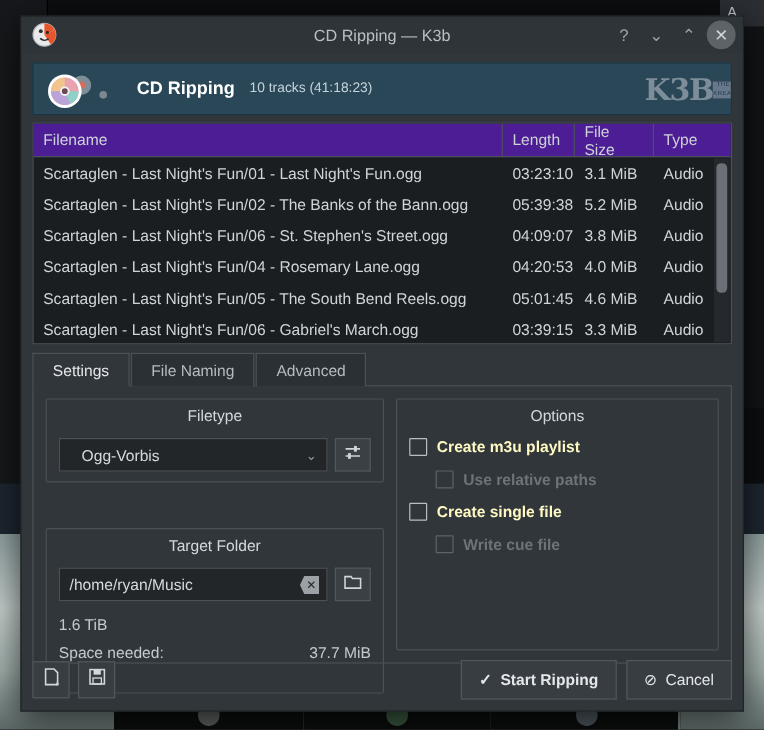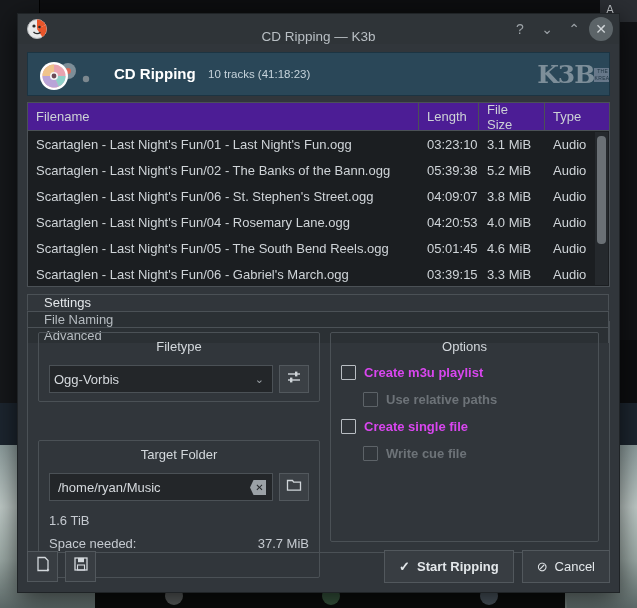--- a/index.html
+++ b/index.html
@@ -51,21 +51,21 @@
     opacity: .55;
   }
 
   
   #dialog {
     position: absolute; left: 17px; top: 13px; width: 603px; height: 580px;
     background: #31363b; border: 1px solid #1f2326;
     box-shadow: 0 6px 26px rgba(0,0,0,.65);
   }
   .titlebar {
-    height: 30px; background: #2f3438; display: flex; align-items: flex-end;
+    height: 30px; background: #2f3438; display: flex; align-items: center;
     position: relative;
   }
   .title-icon {
     position: absolute; left: 8px; top: 4px; width: 22px; height: 22px;
   }
   .title-text {
     flex: 1; text-align: center; color: #b9bfc4; font-size: 13.5px;
   }
   .title-btns {
     position: absolute; right: 6px; top: 0; height: 30px;
@@ -131,21 +131,21 @@
   .vscroll {
     position: absolute; right: 1px; top: 29px; width: 13px; bottom: 1px;
     background: #25292d;
   }
   .vthumb {
     position: absolute; left: 2px; top: 4px; width: 9px; height: 108px;
     background: #6a7075; border-radius: 4px;
   }
 
   
-  .tabbar { margin-top: 7px; display: flex; height: 28px; position: relative; flex-direction: column; }
+  .tabbar { margin-top: 7px; display: flex; height: 28px; position: relative; }
   .tab {
     padding: 0 16px; height: 28px; display: flex; align-items: center;
     color: #b5bbc0; font-size: 13px; background: #2b3034;
     border: 1px solid #4b5156; border-bottom: none; margin-right: 1px;
   }
   .tab.active { background: #31363b; color: #e3e7ea; border-bottom: 1px solid #31363b; }
 
   .tabpanel {
     border: 1px solid #4b5156; height: 232px; padding: 10px;
     display: flex; gap: 10px; background: #31363b; margin-top: -1px;
@@ -158,21 +158,21 @@
   .group-title {
     position: absolute; top: 6px; left: 0; right: 0; text-align: center;
     color: #d3d8dc; font-size: 13px;
   }
   .group-inner { margin-top: 22px; }
 
   .row { display: flex; align-items: center; gap: 6px; }
   .combo {
     flex: 1; height: 28px; background: #232629; border: 1px solid #4b5156;
     color: #d6dade; font-size: 13px; display: flex; align-items: center;
-    padding: 0 4px; position: relative;
+    padding: 0 18px; position: relative;
   }
   .combo .chev { position: absolute; right: 8px; color: #9ba1a6; font-size: 11px; }
   .iconbtn {
     width: 30px; height: 28px; background: #3b4045; border: 1px solid #52585d;
     display: flex; align-items: center; justify-content: center; color: #d0d5d9;
   }
   .txtfield {
     flex: 1; height: 28px; background: #232629; border: 1px solid #4b5156;
     color: #d6dade; font-size: 13px; display: flex; align-items: center;
     padding: 0 8px; position: relative;
@@ -189,21 +189,21 @@
     font-size: 13px; margin-top: 12px;
   }
 
   .chk-row { display: flex; align-items: center; gap: 8px; margin-bottom: 12px; }
   .chk-row.indent { margin-left: 22px; }
   .chkbox {
     width: 15px; height: 15px; border: 1px solid #b9bec3; background: #31363b;
     flex: none; border-radius: 1px;
   }
   .chkbox.dis { border-color: #5d6368; }
-  .chk-label { color: #d946ef; font-size: 13px; font-weight: bold; }
+  .chk-label { color: #fef9c3; font-size: 13px; font-weight: bold; }
   .chk-label.dis { color: #6d7378; font-weight: bold; }
 
   
   .footer {
     position: absolute; left: 0; bottom: 0; width: 100%; height: 52px;
     display: flex; align-items: center; padding: 0 9px;
   }
   .footer-left { display: flex; gap: 7px; }
   .fbtn-sm {
     width: 31px; height: 31px; background: #383d42; border: 1px solid #52585d;

